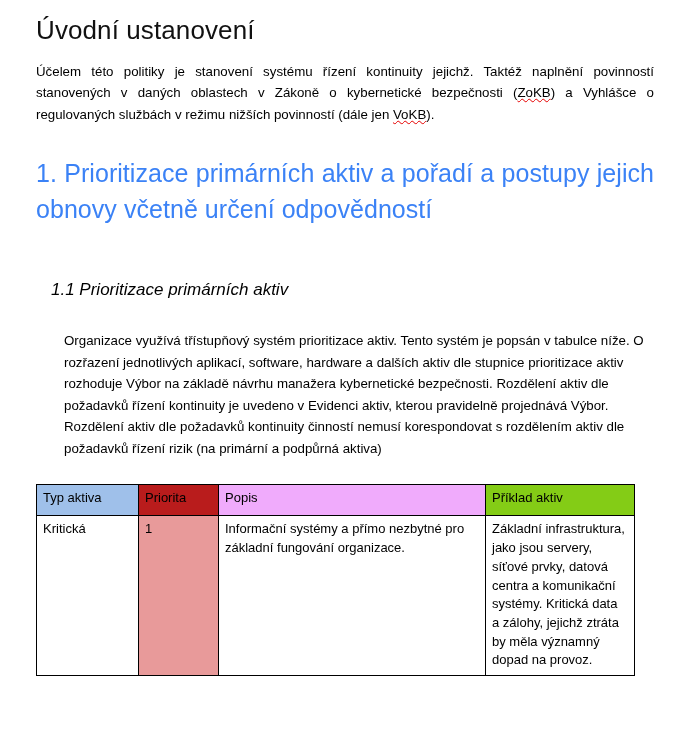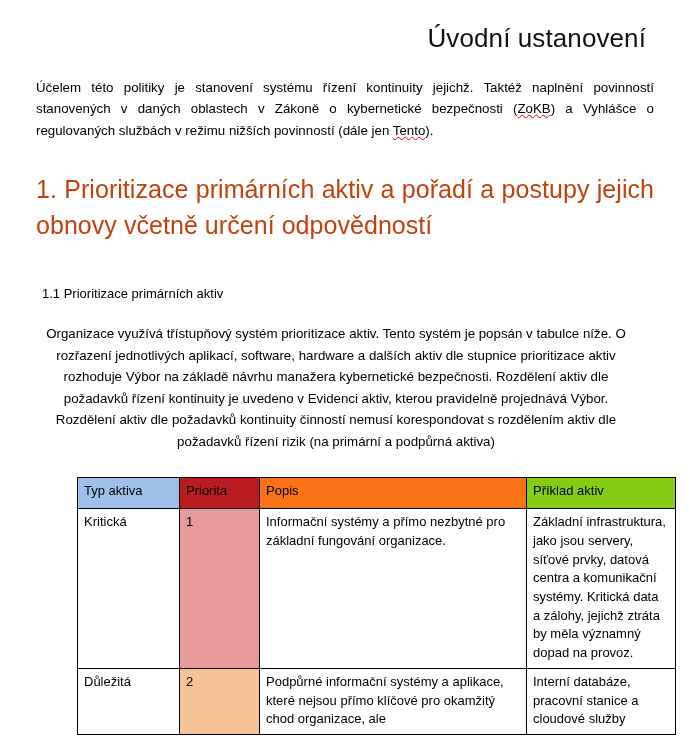--- a/index.html
+++ b/index.html
@@ -20,84 +20,84 @@
     position: relative;
     width: 690px;
     height: 756px;
     box-sizing: border-box;
     padding: 0 36px;
     overflow: hidden;
   }
 
   
   .doc-title {
-    margin: 8px;
+    margin: 0;
     padding-top: 14px;
     font-size: 26px;
     font-weight: normal;
     line-height: 1.25;
     letter-spacing: 0.1px;
     color: #111111;
-    text-align: right;
   }
 
   .h1-heading {
     margin: 0;
     padding-top: 31px;
     font-size: 25px;
     font-weight: normal;
     line-height: 1.42;
     letter-spacing: 0.05px;
     text-align: justify;
     text-align-last: left;
-    color: #c2410c;
+    color: #3b82f6;
   }
 
   .h2-heading {
-    margin: 6px;
+    margin: 15px;
     padding-top: 37px;
-    font-size: 13px;
+    font-size: 17px;
     font-weight: normal;
     line-height: 1.3;
     color: #000000;
+    font-style: italic;
   }
 
   
   .body-par {
     margin: 0;
     font-size: 13.3px;
     line-height: 1.62;
     color: #000000;
   }
   .par-intro {
     padding-top: 14px;
     text-align: justify;
     text-align-last: left;
     width: 618px;
   }
   .par-assets {
     padding-top: 14px;
-    text-align: center;
+    text-align: left;
     width: 600px;
+    margin-left: 28px;
   }
 
   
   .misspell {
     text-decoration: underline;
     text-decoration-style: wavy;
     text-decoration-color: #e60000;
     text-decoration-thickness: 1px;
     text-underline-offset: 1px;
     margin-top: 11px;
   }
 
   
   .assets-table-wrap {
     padding-top: 25px;
-    margin-left: 41px;
   }
   table.assets-table {
     border-collapse: collapse;
     width: 598px;
     table-layout: fixed;
     font-size: 13px;
   }
   table.assets-table th,
   table.assets-table td {
     border: 1px solid #000000;
@@ -119,54 +119,48 @@
   td.cell-prio { text-align: left; }
   td.cell-type { white-space: nowrap; }
 </style>
 </head>
 <body>
 
 <div class="page">
 
   <h1 class="doc-title">Úvodní ustanovení</h1>
 
-  <p class="body-par par-intro"><span>Účelem této politiky je stanovení systému řízení kontinuity jejichž. Taktéž naplnění povinností stanovených v daných oblastech v Zákoně o kybernetické bezpečnosti (</span><span class="misspell">ZoKB</span><span>) a Vyhlášce o regulovaných službách v režimu nižších povinností (dále jen </span><span class="misspell">Tento</span><span>).</span></p>
+  <p class="body-par par-intro"><span>Účelem této politiky je stanovení systému řízení kontinuity jejichž. Taktéž naplnění povinností stanovených v daných oblastech v Zákoně o kybernetické bezpečnosti (</span><span class="misspell">ZoKB</span><span>) a Vyhlášce o regulovaných službách v režimu nižších povinností (dále jen </span><span class="misspell">VoKB</span><span>).</span></p>
 
   <h2 class="h1-heading">1. Prioritizace primárních aktiv a pořadí a postupy jejich obnovy včetně určení odpovědností</h2>
 
   <h3 class="h2-heading">1.1 Prioritizace primárních aktiv</h3>
 
   <p class="body-par par-assets">Organizace využívá třístupňový systém prioritizace aktiv. Tento systém je popsán v tabulce níže. O rozřazení jednotlivých aplikací, software, hardware a dalších aktiv dle stupnice prioritizace aktiv rozhoduje Výbor na základě návrhu manažera kybernetické bezpečnosti. Rozdělení aktiv dle požadavků řízení kontinuity je uvedeno v Evidenci aktiv, kterou pravidelně projednává Výbor. Rozdělení aktiv dle požadavků kontinuity činností nemusí korespondovat s rozdělením aktiv dle požadavků řízení rizik (na primární a podpůrná aktiva)</p>
 
   <div class="assets-table-wrap">
     <table class="assets-table">
       <colgroup>
         <col class="c-type">
         <col class="c-prio">
         <col class="c-desc">
         <col class="c-example">
       </colgroup>
       <thead>
         <tr>
           <th style="background: rgb(159, 192, 234);">Typ aktiva</th>
           <th style="background: #b91c1c;">Priorita</th>
-          <th style="background: #f97316;">Popis</th>
+          <th style="background: #f0abfc;">Popis</th>
           <th style="background: #84cc16;">Příklad aktiv</th>
         </tr>
       </thead>
       <tbody>
         <tr style="height: 121px;">
           <td class="cell-type">Kritická</td>
           <td class="cell-prio" style="background: rgb(232, 154, 154);">1</td>
           <td>Informační systémy a přímo nezbytné pro základní fungování organizace.</td>
           <td>Základní infrastruktura, jako jsou servery, síťové prvky, datová centra a komunikační systémy. Kritická data a zálohy, jejichž ztráta by měla významný dopad na provoz.</td>
         </tr>
-        <tr>
-          <td class="cell-type">Důležitá</td>
-          <td class="cell-prio" style="background: rgb(245, 195, 150);">2</td>
-          <td>Podpůrné informační systémy a aplikace, které nejsou přímo klíčové pro okamžitý chod organizace, ale</td>
-          <td>Interní databáze, pracovní stanice a cloudové služby</td>
-        </tr>
       </tbody>
     </table>
   </div>
 
 </div>
 
 </body></html>

